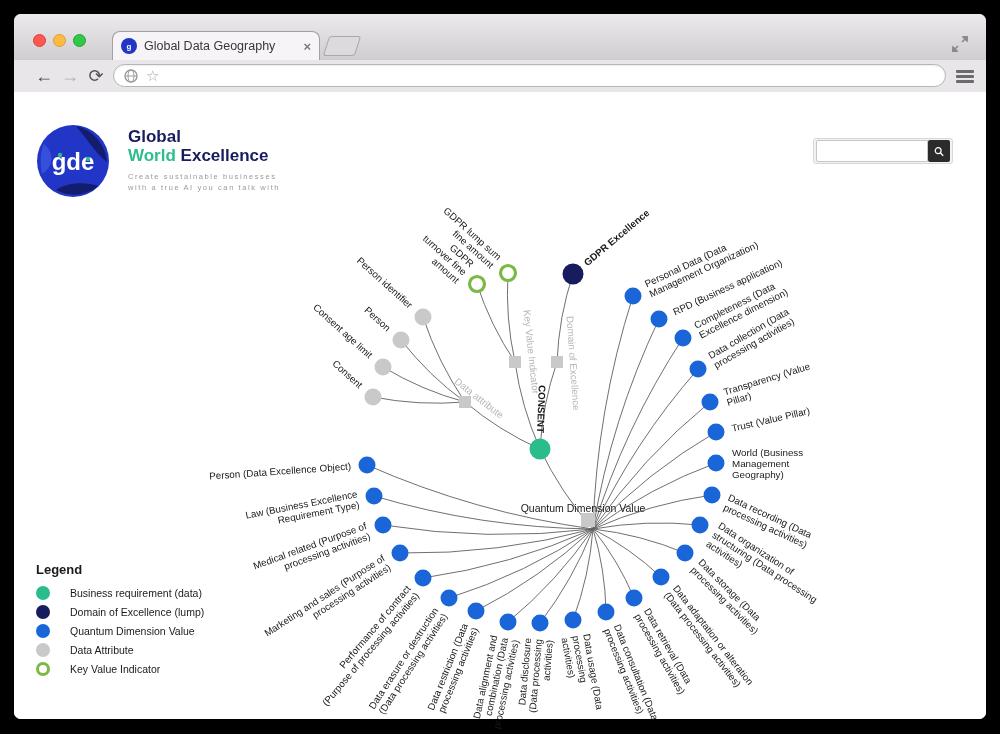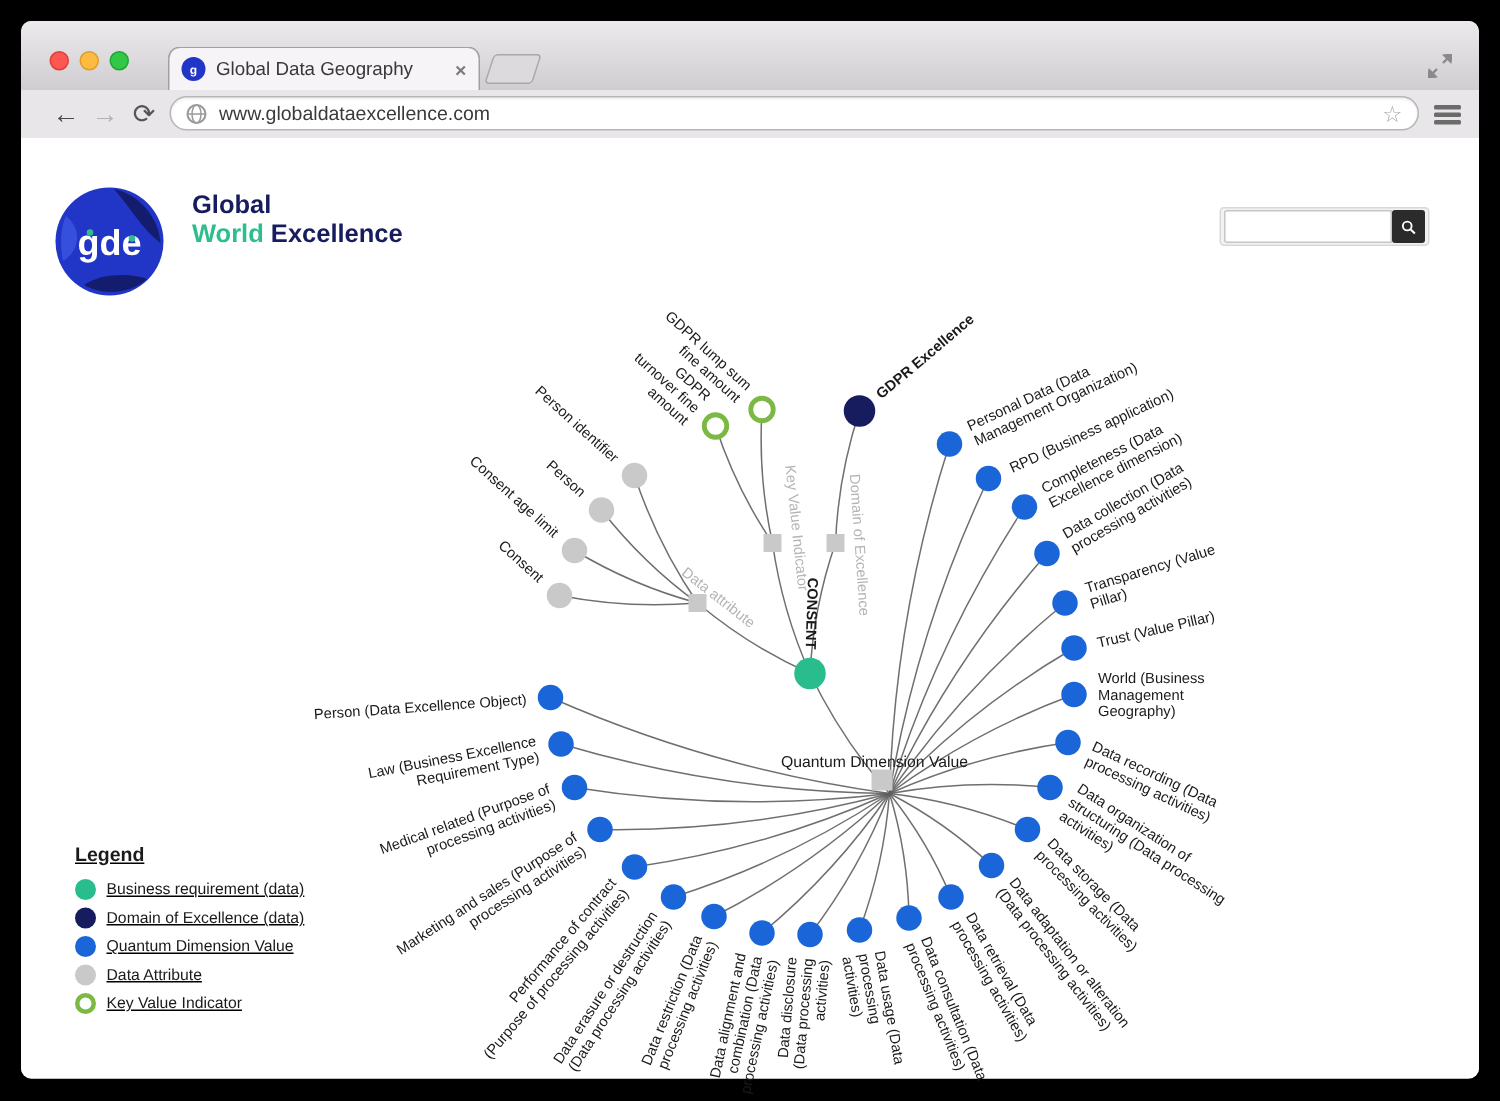--- a/index.html
+++ b/index.html
@@ -46,23 +46,23 @@
   .brand .l2{font-size:17px;font-weight:bold;color:var(--brand_navy);}
   .brand .l2 .accent{color:var(--brand_teal);}
   .tagline{margin-top:7px;font-size:7.5px;color:#9b9b9b;letter-spacing:1.6px;line-height:1.45;}
   .search{left:813px;top:138px;width:140px;height:26px;background:#f2f2f2;border:1px solid #d8d8d8;
           border-radius:3px;display:flex;align-items:center;padding:2px;box-sizing:border-box;}
   .search input{flex:1;height:20px;border:1px solid #c6c6c6;border-radius:2px 0 0 2px;
           font-size:11px;padding:0 5px;outline:none;min-width:0;background:#fff;
           font-family:"Liberation Sans",sans-serif;}
   .search-btn{width:22px;height:22px;background:#2b2b2b;border:none;border-radius:2px;
           display:flex;align-items:center;justify-content:center;cursor:pointer;}
-  .legend{left:50px;top:562px;text-decoration:underline;}
+  .legend{left:36px;top:562px;}
   .legend-title{font-size:13px;font-weight:bold;color:#1a1a1a;margin-bottom:9px;}
-  .legend-row{display:flex;align-items:center;gap:7px;margin-bottom:5px;}
+  .legend-row{display:flex;align-items:center;gap:20px;margin-bottom:5px;}
   .sw{width:14px;height:14px;border-radius:50%;box-sizing:border-box;flex:none;}
   .sw.business{background:var(--business);}
   .sw.domain{background:var(--domain);}
   .sw.qdv{background:var(--qdv);}
   .sw.attr{background:var(--attr);}
   .sw.kvi{background:#fff;border:3px solid var(--kvi);}
   .legend-label{font-size:10.5px;color:#1a1a1a;}
 </style>
 </head>
 <body>
@@ -90,21 +90,20 @@
   <div class="toolbar">
     <div class="nav-btn" style="left:18px;color:#4a4a4a;font-weight:bold;">←</div>
     <div class="nav-btn" style="left:44px;color:#b2b2b2;font-weight:bold;">→</div>
     <div class="nav-btn" style="left:70px;color:#555;">⟳</div>
     <div class="addr">
       <svg width="14" height="14" viewBox="0 0 14 14">
         <circle cx="7" cy="7" r="6" fill="none" stroke="#9a9a9a" stroke-width="1.4"></circle>
         <ellipse cx="7" cy="7" rx="3" ry="6" fill="none" stroke="#9a9a9a" stroke-width="1"></ellipse>
         <line x1="1" y1="7" x2="13" y2="7" stroke="#9a9a9a" stroke-width="1"></line>
       </svg>
-      <div class="url">www.globaldataexcellence.com</div>
       <div class="star">☆</div>
     </div>
     <div class="menu-ic">
         <span></span>
         <span></span>
         <span></span>
       </div>
   </div>
   <div class="content"></div>
 </div>
@@ -223,39 +222,43 @@
     <path d="M40 2 C58 6 70 22 71 38 C60 30 52 16 40 2 Z" fill="#141c6e"></path>
     <path d="M20 66 C32 58 50 58 62 62 C52 71 34 74 20 66 Z" fill="#141c6e"></path>
     <text x="37" y="46" text-anchor="middle" fill="#ffffff" font-size="24" font-weight="bold" font-family="Liberation Sans, sans-serif">gde</text>
     <circle cx="24" cy="31" r="2.2" fill="#2ebd8e"></circle>
     <circle cx="52" cy="35" r="2.2" fill="#2ebd8e"></circle>
   </svg>
 </div>
 <div class="overlay brand">
   <div class="l1">Global</div>
   <div class="l2"><span class="accent">World</span><span> Excellence</span></div>
+  <div class="tagline">
+    <div>Create sustainable businesses</div>
+    <div>with a true AI you can talk with</div>
+  </div>
 </div>
 <div class="overlay search">
   <input type="text" value="" placeholder="" style="">
   <button class="search-btn">
     <svg width="13" height="13" viewBox="0 0 13 13">
       <circle cx="5.4" cy="5.4" r="3.8" fill="none" stroke="#fff" stroke-width="1.6"></circle>
       <line x1="8.4" y1="8.4" x2="12" y2="12" stroke="#fff" stroke-width="1.8"></line>
     </svg>
   </button>
 </div>
 <div class="overlay legend">
   <div class="legend-title">Legend</div>
   <div class="legend-row">
     <span class="sw business"></span>
     <span class="legend-label">Business requirement (data)</span>
   </div>
   <div class="legend-row">
     <span class="sw domain"></span>
-    <span class="legend-label">Domain of Excellence (data)</span>
+    <span class="legend-label">Domain of Excellence (lump)</span>
   </div>
   <div class="legend-row">
     <span class="sw qdv"></span>
     <span class="legend-label">Quantum Dimension Value</span>
   </div>
   <div class="legend-row">
     <span class="sw attr"></span>
     <span class="legend-label">Data Attribute</span>
   </div>
   <div class="legend-row">

